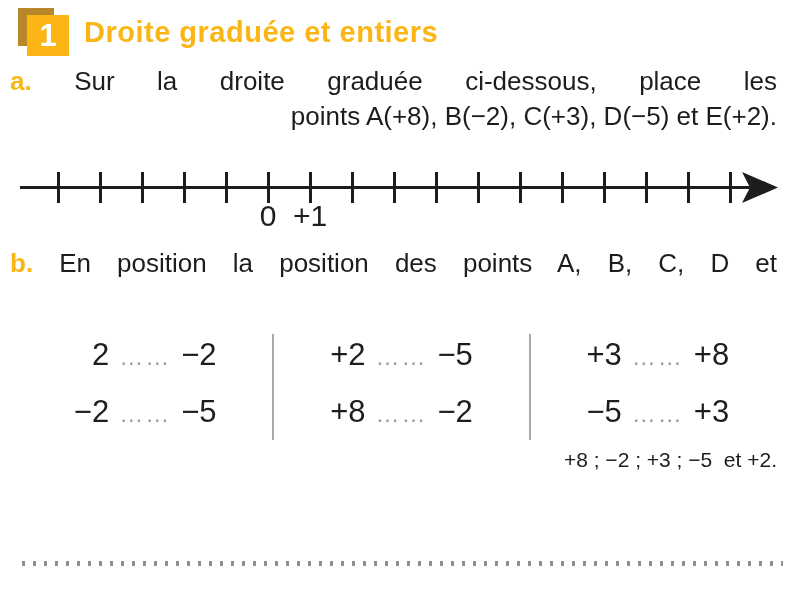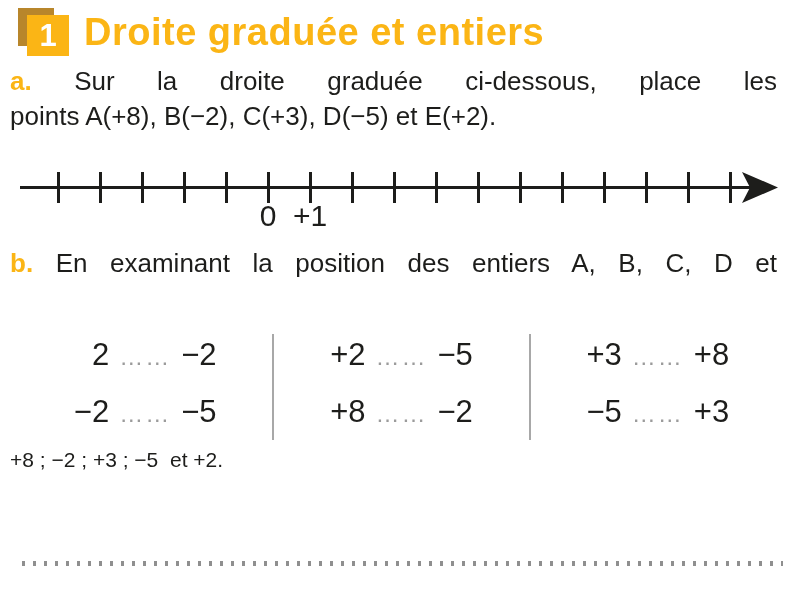--- a/index.html
+++ b/index.html
@@ -11,31 +11,31 @@
 
   
   .hdr { position:absolute; top:8px; left:18px; display:flex; align-items:center; }
   .badge { position:relative; width:52px; height:48px; flex:0 0 auto; }
   .badge-shadow { position:absolute; left:0; top:0; width:36px; height:38px; background:var(--accent-shadow,#b8862b); }
   .badge-front {
     position:absolute; left:9px; top:7px; width:42px; height:41px;
     background:var(--accent,#fbb515); color:#ffffff;
     font-size:31px; font-weight:bold; display:flex; align-items:center; justify-content:center;
   }
-  .title { margin:0 0 0 14px; font-size:38px; font-weight:bold; color:var(--accent,#fbb515); letter-spacing:0.5px; }
+  .title { margin:0 0 0 14px; font-size:29px; font-weight:bold; color:var(--accent,#fbb515); letter-spacing:0.5px; }
 
   
   .qblock { position:absolute; left:10px; width:767px; font-size:26px; line-height:35px; }
   .jline { text-align:justify; text-align-last:justify; }
   .qlabel { color:var(--accent,#fbb515); font-weight:bold; }
   .qa { top:64px; }
   .qb { top:246px; }
   .qc { top:442px; }
   .qc .c2 { font-size:21px; white-space:pre-wrap; }
-  p { margin:0; }
+  p { margin:0;text-align:right; }
 
   
   .numline { position:absolute; left:0; top:0; width:803px; height:0; }
   .nl-line { position:absolute; left:20px; top:186px; width:732px; height:3px; background:var(--text,#1d1d1b); }
   .tick { position:absolute; top:172px; width:3px; height:31px; background:var(--text,#1d1d1b); margin-left:-1px; }
   .nl-label { position:absolute; top:199px; transform:translateX(-50%); font-size:30px; }
   .nl-arrow { position:absolute; left:742px; top:171px; }
 
   
   .grid { position:absolute; top:334px; left:18px; width:767px; display:flex; }
@@ -94,21 +94,21 @@
     <div>
         <div class="nl-label" style="left: 268px;">0</div>
         <div class="nl-label" style="left: 310px;">+1</div>
       </div>
     <svg class="nl-arrow" width="37" height="33" viewBox="0 0 37 33">
       <polygon points="0,1 36,16.5 0,32 8,16.5" fill="#1d1d1b"></polygon>
     </svg>
   </div>
 
   <div class="qblock qb">
-    <p class="jline"><span class="qlabel">b.</span> <span>En examinant la position des entiers A, B, C, D et</span></p>
+    <p class="jline"><span class="qlabel">b.</span> <span>En position la position des points A, B, C, D et</span></p>
   </div>
 
   <div class="grid">
       <div class="gcol sep">
         <div class="cell">
           <span class="op-l">2</span>
           <span class="dots">……</span>
           <span class="op-r">−2</span>
         </div>
         <div class="cell">

